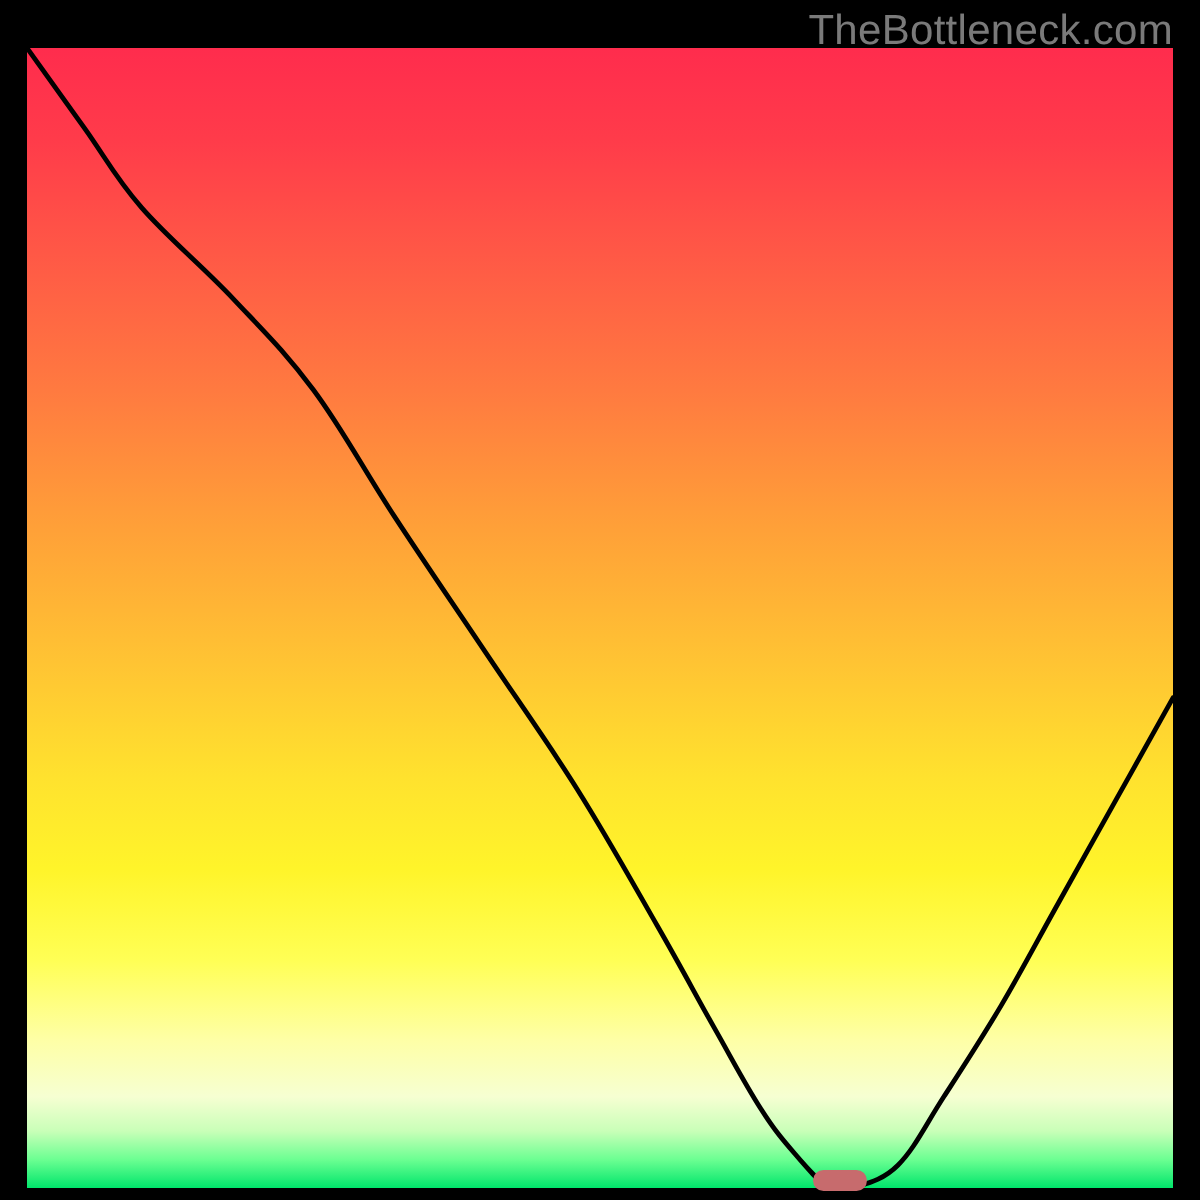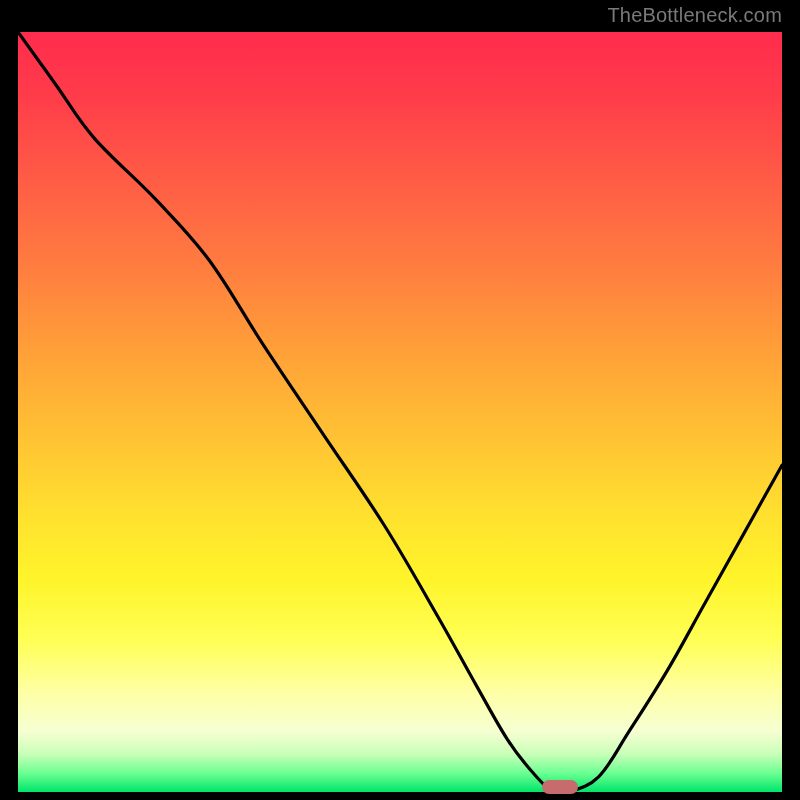--- a/index.html
+++ b/index.html
@@ -9,21 +9,21 @@
     height: 800px;
     background: #000;
     position: relative;
   }
   .watermark {
     position: absolute;
     top: 4px;
     right: 18px;
     color: #7a7a7a;
     font-family: Arial, Helvetica, sans-serif;
-    font-size: 20px;
+    font-size: 28px;
     font-weight: 400;
     letter-spacing: 0.2px;
   }
   .plot-wrap {
     position: absolute;
     left: 18px;
     top: 32px;
     width: 764px;
     height: 760px;
   }

